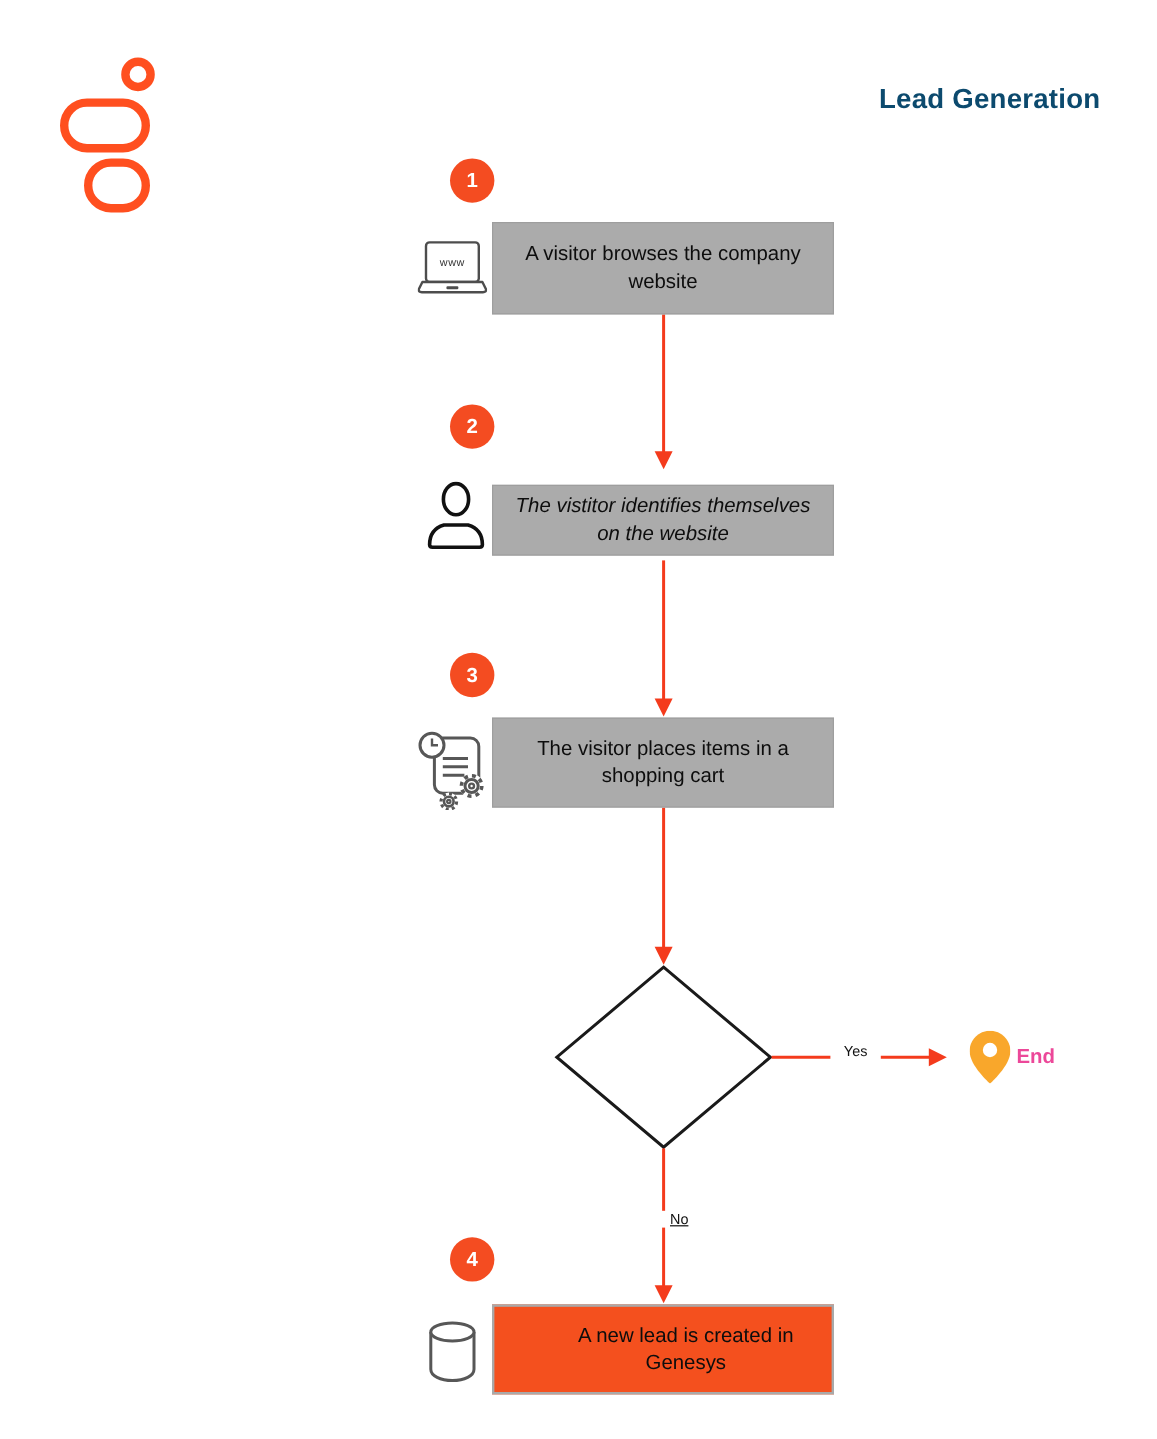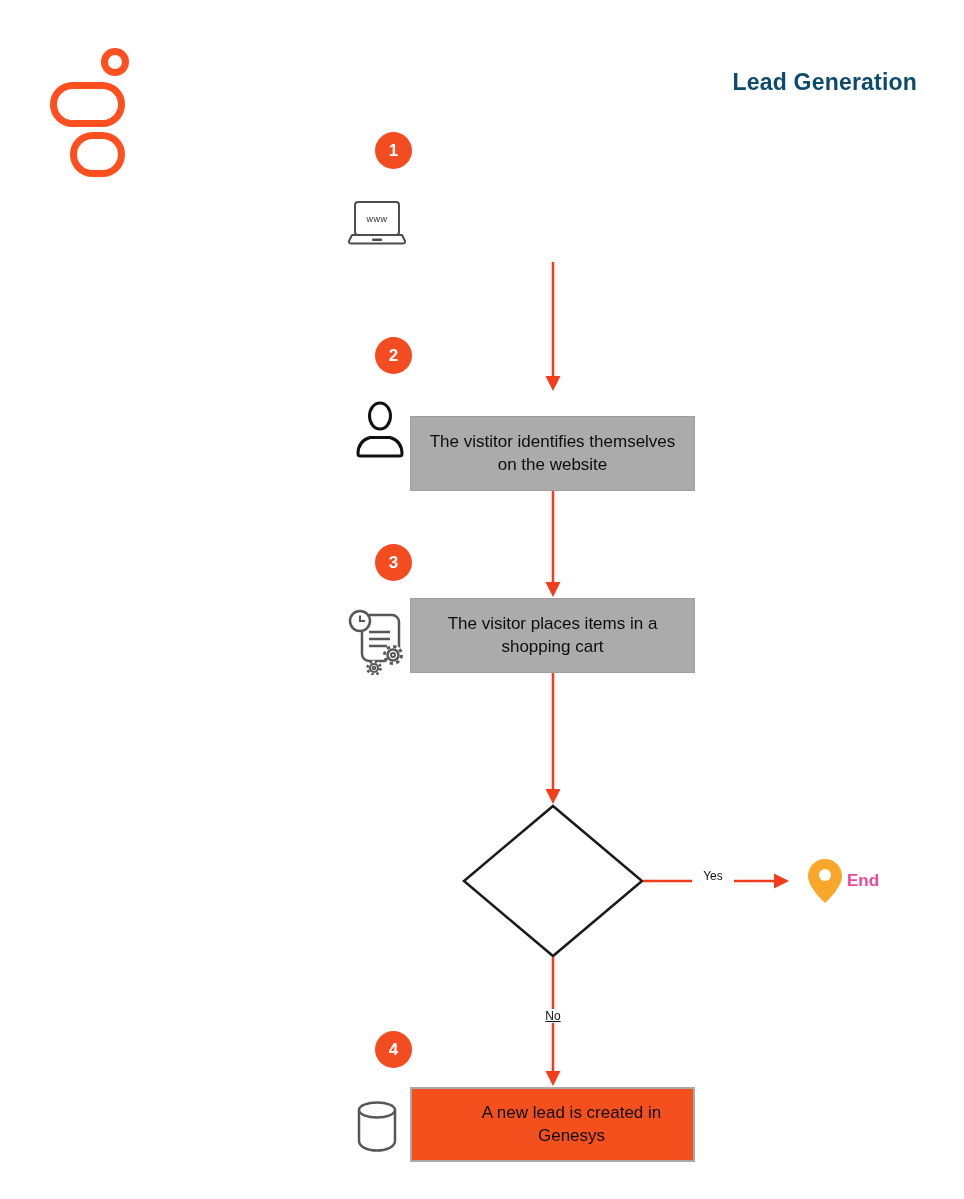--- a/index.html
+++ b/index.html
@@ -80,21 +80,21 @@
 
   .branch-label {
     position: absolute;
     background: #ffffff;
     color: #111111;
     font-size: 12px;
     text-align: center;
     padding: 0 3px;
   }
   .yes-label { left: 692px; top: 869px; width: 42px; }
-  .no-label  { left: 535px; top: 1009px; width: 36px; text-decoration: underline; }
+  .no-label  { left: 548px; top: 1009px; width: 36px; text-decoration: underline; }
 
   .end-label {
     position: absolute;
     left: 847px;
     top: 871px;
     font-size: 17px;
     font-weight: bold;
     color: #ec4899;
   }
 
@@ -140,31 +140,33 @@
     <span>1</span>
   </div>
   <div class="abs icon" style="left:348px; top:200px; width:58px; height:46px;">
     <svg viewBox="0 0 58 46">
       <rect x="7" y="2" width="44" height="33" rx="3" fill="#ffffff" stroke="#4d4d4d" stroke-width="2"></rect>
       <text x="29" y="22" text-anchor="middle" font-size="9" letter-spacing="0.5" fill="#333333" font-family="Liberation Sans, sans-serif">www</text>
       <path d="M4 35 H54 L57 41 Q57.5 43.5 54.5 43.5 H3.5 Q0.5 43.5 1 41 Z" fill="#ffffff" stroke="#4d4d4d" stroke-width="2" stroke-linejoin="round"></path>
       <rect x="24" y="38.5" width="10" height="2.5" rx="1" fill="#4d4d4d"></rect>
     </svg>
   </div>
+  <div class="step-box" style="top:185px; height:77px;">A visitor browses the company
+website</div>
 
   <div class="step-circle" style="left:375px; top:337px;">
     <span>2</span>
   </div>
   <div class="abs icon" style="left:355px; top:401px; width:50px; height:57px;">
     <svg viewBox="0 0 50 57">
       <path d="M3 53 Q3 40 15 36.5 L35 36.5 Q47 40 47 53 Q47 55 44.5 55 L5.5 55 Q3 55 3 53 Z" fill="#ffffff" stroke="#111111" stroke-width="3" stroke-linejoin="round"></path>
       <ellipse cx="25" cy="15" rx="10.5" ry="13" fill="#ffffff" stroke="#111111" stroke-width="3"></ellipse>
     </svg>
   </div>
-  <div class="step-box" style="top:416px; height:75px;">The vistitor identifies themselves
+  <div class="step-box" style="top:404px; height:59px;font-style:italic;">The vistitor identifies themselves
 on the website</div>
 
   <div class="step-circle" style="left:375px; top:544px;">
     <span>3</span>
   </div>
   <div class="abs icon" style="left:348px; top:608px; width:62px; height:67px;">
     <svg viewBox="0 0 62 67">
       <rect x="14" y="7" width="37" height="46" rx="7" fill="#ffffff" stroke="#575757" stroke-width="2.5"></rect>
       <line x1="21" y1="24" x2="42" y2="24" stroke="#575757" stroke-width="2.5"></line>
       <line x1="21" y1="31" x2="42" y2="31" stroke="#575757" stroke-width="2.5"></line>

